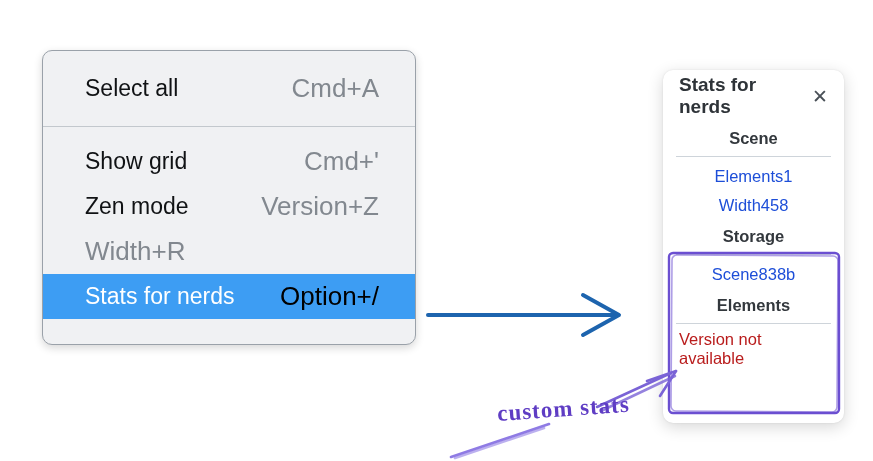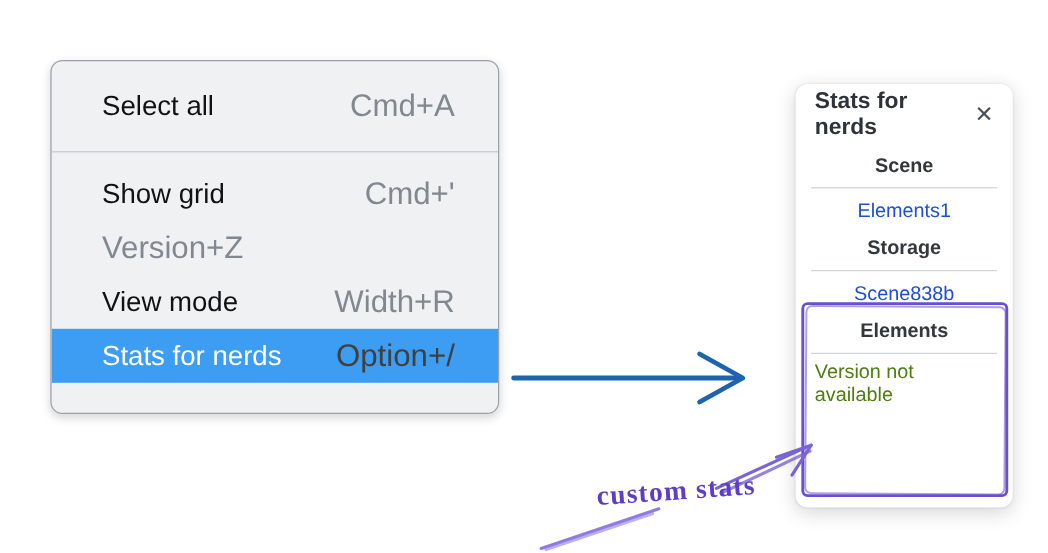--- a/index.html
+++ b/index.html
@@ -18,42 +18,42 @@
   }
   .menu-group-top { padding: 15px 0; }
   .menu-sep { border-top: 1.5px solid #c3c8cd; }
   .menu-group-main { padding: 12px 0 13px; }
   .menu-item {
     height: 45px; display: flex; align-items: center; justify-content: space-between;
     padding: 0 36px 0 42px; font-size: 23px; color: #101214; cursor: default;
   }
   .menu-item .shortcut { color: #82888f; font-size: 26px; }
   .menu-item.highlighted { background: #3d9df3; color: #ffffff; }
-  .menu-item.highlighted .shortcut { color: #404040; }
+  .menu-item.highlighted .shortcut { color: #000000; }
 
   
   .panel {
     position: absolute; left: 663px; top: 70px; width: 181px; height: 353px;
     box-sizing: border-box; background: #ffffff; border-radius: 10px;
     box-shadow: 0 4px 16px rgba(0,0,0,0.16), 0 0 2px rgba(0,0,0,0.10);
     padding: 13px 16px 10px; color: #343a40;
   }
   .panel-header { display: flex; align-items: center; justify-content: space-between; height: 26px; }
   .panel-title { font-weight: bold; font-size: 19px; color: #2e3338; }
   .panel-close { font-size: 19px; color: #495057; line-height: 1; cursor: default; font-weight: 400; }
   .sec-heading { text-align: center; font-weight: bold; font-size: 16.5px; color: #33383d; }
   .sec-heading.first { margin-top: 20px; }
   .sec-heading.mid { margin-top: 7px; }
   .panel-hr { border: 0; border-top: 1px solid #ced4da; margin: 8px -3px 0; }
   .rows { margin-top: 5px; }
   .stat-row {
     display: flex; align-items: center; justify-content: center;
     height: 29px; font-size: 16.5px; color: #1d4ed8;
   }
-  .note { margin-top: 6px; font-size: 16.5px; color: #4d7c0f; }
+  .note { margin-top: 6px; font-size: 16.5px; color: #b91c1c; }
 
   
   #overlay { position: absolute; left: 0; top: 0; pointer-events: none; z-index: 5; }
   .handwriting {
     position: absolute; left: 497px; top: 395px; width: 170px;
     font-family: cursive; font-size: 23px; font-weight: 600; letter-spacing: 1px;
     color: #5f3dc4; transform: rotate(-4deg); white-space: nowrap; z-index: 6;
   }
 </style>
 </head>
@@ -68,24 +68,24 @@
         <span class="shortcut">Cmd+A</span>
       </div>
     </div>
     <div class="menu-sep"></div>
     <div class="menu-group-main">
       <div class="menu-item">
         <span>Show grid</span>
         <span class="shortcut">Cmd+'</span>
       </div>
       <div class="menu-item">
+        <span>Zen mode</span>
         <span class="shortcut">Version+Z</span>
       </div>
       <div class="menu-item">
-        <span>View mode</span>
         <span class="shortcut">Width+R</span>
       </div>
       <div class="menu-item highlighted">
         <span>Stats for nerds</span>
         <span class="shortcut">Option+/</span>
       </div>
     </div>
   </div>
 
   <div class="panel">
@@ -93,20 +93,24 @@
       <span class="panel-title">Stats for nerds</span>
       <span class="panel-close">✕</span>
     </div>
 
     <div class="sec-heading first">Scene</div>
     <hr class="panel-hr">
     <div class="rows">
       <div class="stat-row">
         <span>Elements</span>
         <span>1</span>
+      </div>
+      <div class="stat-row">
+        <span>Width</span>
+        <span>458</span>
       </div>
     </div>
 
     <div class="sec-heading mid">Storage</div>
     <hr class="panel-hr">
     <div class="rows">
       <div class="stat-row">
         <span>Scene</span>
         <span>838b</span>
       </div>

